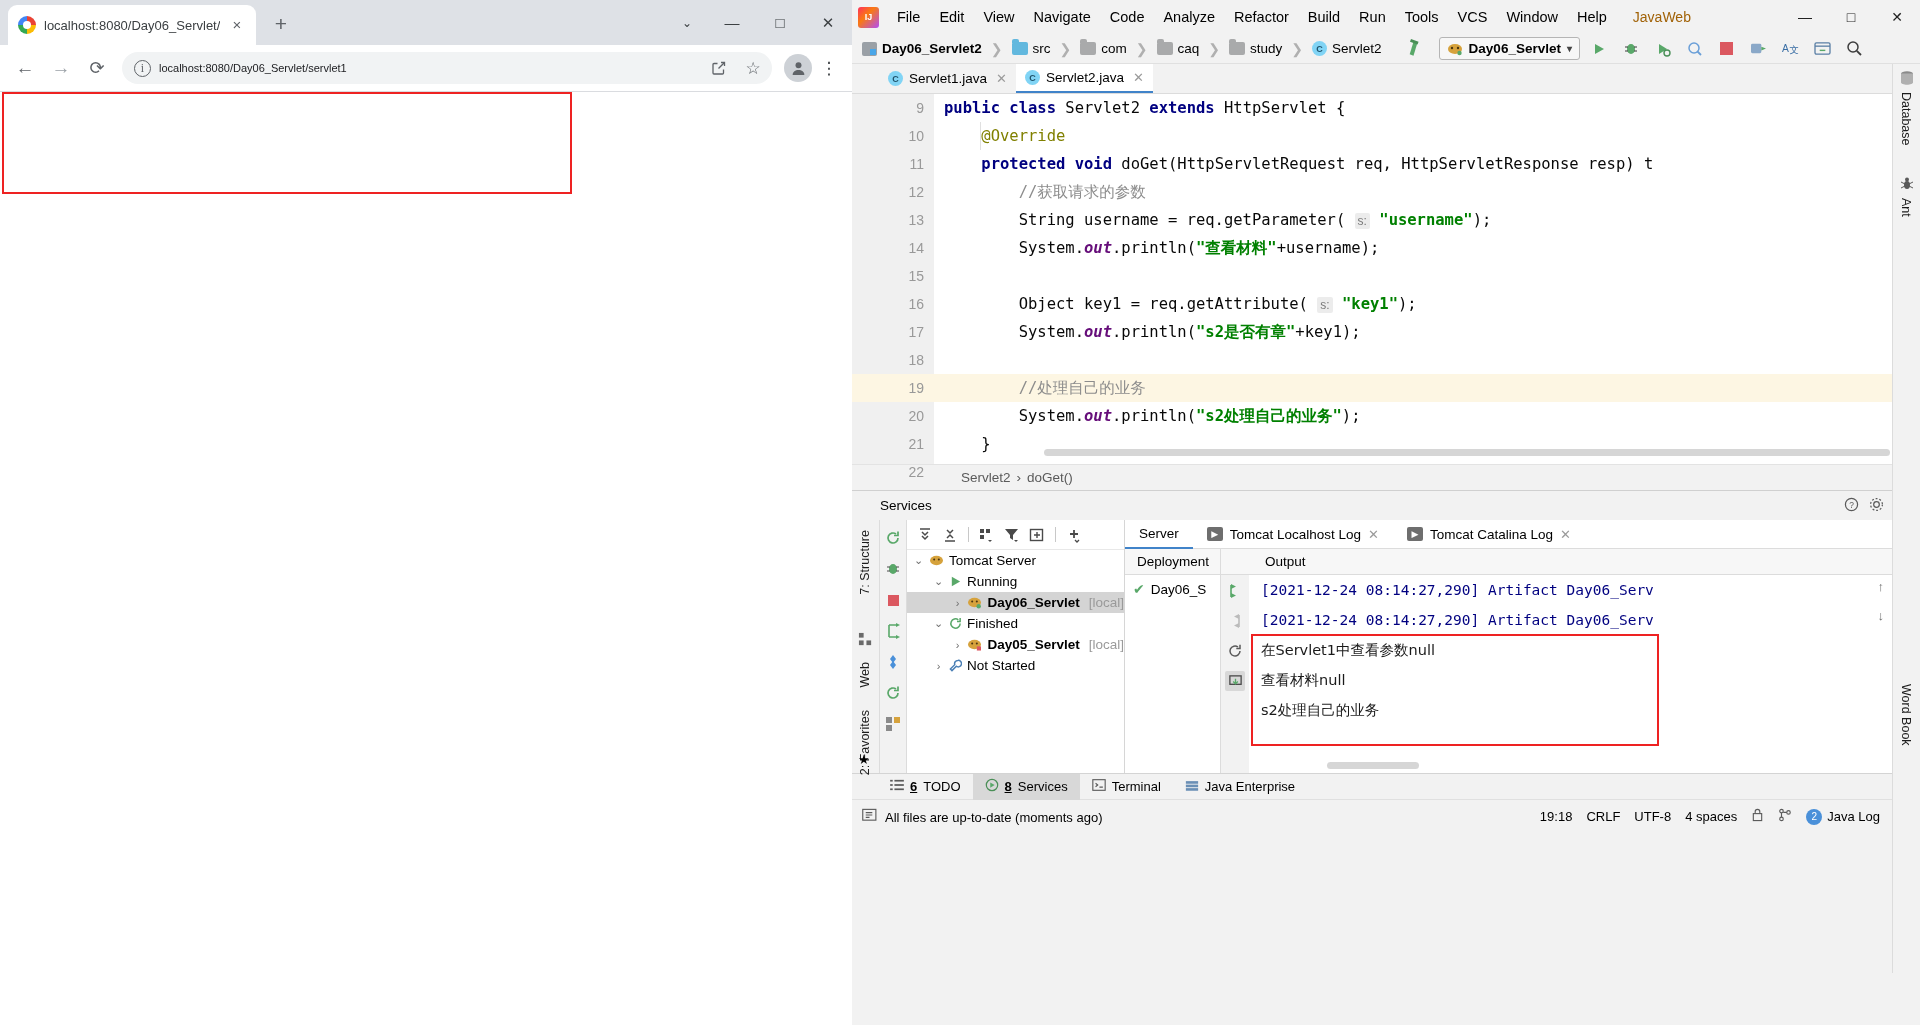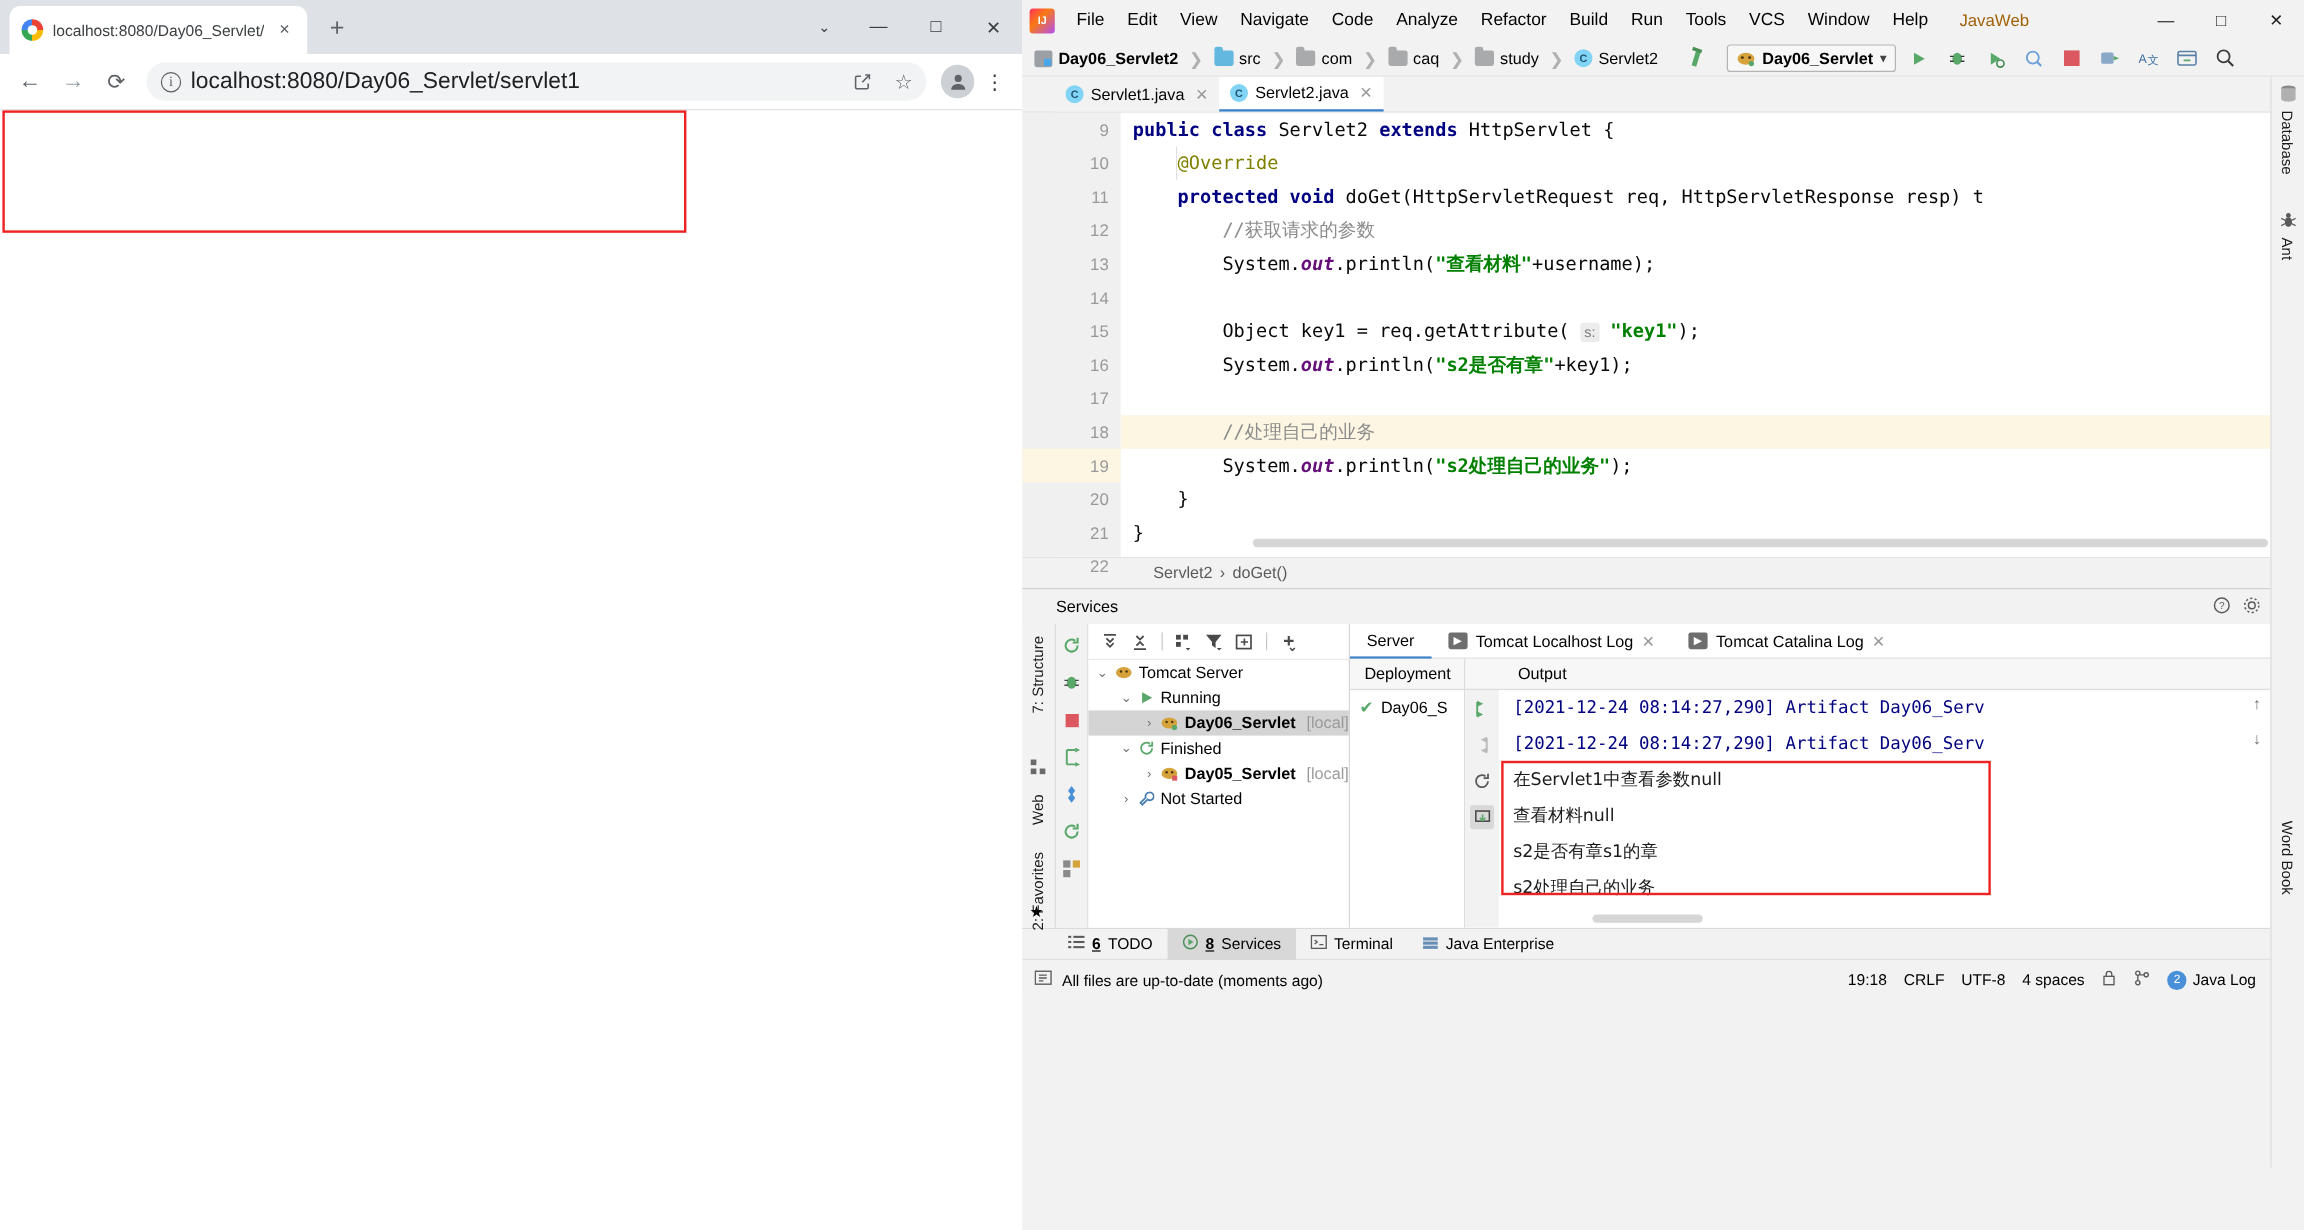--- a/index.html
+++ b/index.html
@@ -78,21 +78,21 @@
   .omnibox {
     flex: 1 1 auto; height: 32px; background: #f1f3f4; border-radius: 16px;
     display: flex; align-items: center; padding: 0 6px 0 12px; margin: 0 6px;
     gap: 8px;
   }
   .omni-info {
     width: 17px; height: 17px; border-radius: 50%; border: 1.5px solid #5f6368;
     color: #5f6368; font-size: 12px; line-height: 15px; text-align: center;
     font-family: "Liberation Serif", serif; flex: 0 0 auto;
   }
-  .omni-url { flex: 1 1 auto; font-size: 19px; color: #202124; }
+  .omni-url { flex: 1 1 auto; font-size: 11px; color: #202124; }
   .omni-ico { width: 26px; height: 26px; display:flex;align-items:center;justify-content:center;color:#5f6368; }
   .profile-btn {
     width: 28px; height: 28px; border-radius: 50%; background: #cdd1d6;
     display: flex; align-items: center; justify-content: center; margin-left: 4px;
   }
   .menu-dots { width: 30px; height: 30px; display:flex;align-items:center;justify-content:center; color:#3c4043; font-size: 17px;}
 
   .page-area { position: absolute; left: 0; top: 92px; width: 852px; height: 933px; background: #fff; }
   .redbox-page {
     position: absolute; left: 2px; top: 0px; width: 570px; height: 102px;
@@ -480,20 +480,21 @@
                 <path d="M3 5h5" stroke="#9a9a9a"></path>
               </svg></span></div>
           <div class="line lnum">22</div>
         </div>
       <div class="codecol" id="codecol">
         <div class="editor-hscroll"></div>
       <div class="line code"><span class="kw">public </span><span class="kw">class </span>Servlet2 <span class="kw">extends </span>HttpServlet {</div>
           <div class="line code">&nbsp;&nbsp;&nbsp;&nbsp;<span style="color:#808000;">@Override</span></div>
           <div class="line code">&nbsp;&nbsp;&nbsp;&nbsp;<span class="kw">protected </span><span class="kw">void </span>doGet(HttpServletRequest req, HttpServletResponse resp) t</div>
           <div class="line code">&nbsp;&nbsp;&nbsp;&nbsp;&nbsp;&nbsp;&nbsp;&nbsp;<span class="cmt">//获取请求的参数</span></div>
+          <div class="line code">&nbsp;&nbsp;&nbsp;&nbsp;&nbsp;&nbsp;&nbsp;&nbsp;String username = req.getParameter( <span class="hint">s:</span> <span class="str">"username"</span>);</div>
           <div class="line code">&nbsp;&nbsp;&nbsp;&nbsp;&nbsp;&nbsp;&nbsp;&nbsp;System.<span class="fld">out</span>.println(<span class="str">"查看材料"</span>+username);</div>
           <div class="line code">&nbsp;&nbsp;&nbsp;&nbsp;&nbsp;&nbsp;&nbsp;&nbsp;</div>
           <div class="line code">&nbsp;&nbsp;&nbsp;&nbsp;&nbsp;&nbsp;&nbsp;&nbsp;Object key1 = req.getAttribute( <span class="hint">s:</span> <span class="str">"key1"</span>);</div>
           <div class="line code">&nbsp;&nbsp;&nbsp;&nbsp;&nbsp;&nbsp;&nbsp;&nbsp;System.<span class="fld">out</span>.println(<span class="str">"s2是否有章"</span>+key1);</div>
           <div class="line code">&nbsp;&nbsp;&nbsp;&nbsp;&nbsp;&nbsp;&nbsp;&nbsp;</div>
           <div class="line code hl">&nbsp;&nbsp;&nbsp;&nbsp;&nbsp;&nbsp;&nbsp;&nbsp;<span class="cmt">//处理自己的业务</span></div>
           <div class="line code">&nbsp;&nbsp;&nbsp;&nbsp;&nbsp;&nbsp;&nbsp;&nbsp;System.<span class="fld">out</span>.println(<span class="str">"s2处理自己的业务"</span>);</div>
           <div class="line code">&nbsp;&nbsp;&nbsp;&nbsp;}</div>
           <div class="line code">}</div>
           <div style="position: absolute; left: 46px; top: 28px; width: 1px; height: 28px; background: rgb(224, 224, 224);"></div>
@@ -753,21 +754,20 @@
                   <rect x="2" y="2" width="12" height="9"></rect>
                   <path d="M8 5v5M5.5 8L8 10.5 10.5 8" stroke="#59a869"></path>
                 </svg>
             </span>
           </div>
           <div class="out-pane" id="outpane">
             <div class="outline">[2021-12-24 08:14:27,290] Artifact Day06_Serv</div>
               <div class="outline">[2021-12-24 08:14:27,290] Artifact Day06_Serv</div>
               <div class="outline cn">在Servlet1中查看参数null</div>
               <div class="outline cn">查看材料null</div>
-              <div class="outline cn">s2是否有章s1的章</div>
               <div class="outline cn">s2处理自己的业务</div>
               <div class="redbox-out"></div>
             <div class="out-scroll-v">
               <span>↑</span>
               <span>↓</span>
             </div>
             <div class="out-scroll-h"></div>
           </div>
         </div>
       </div>

